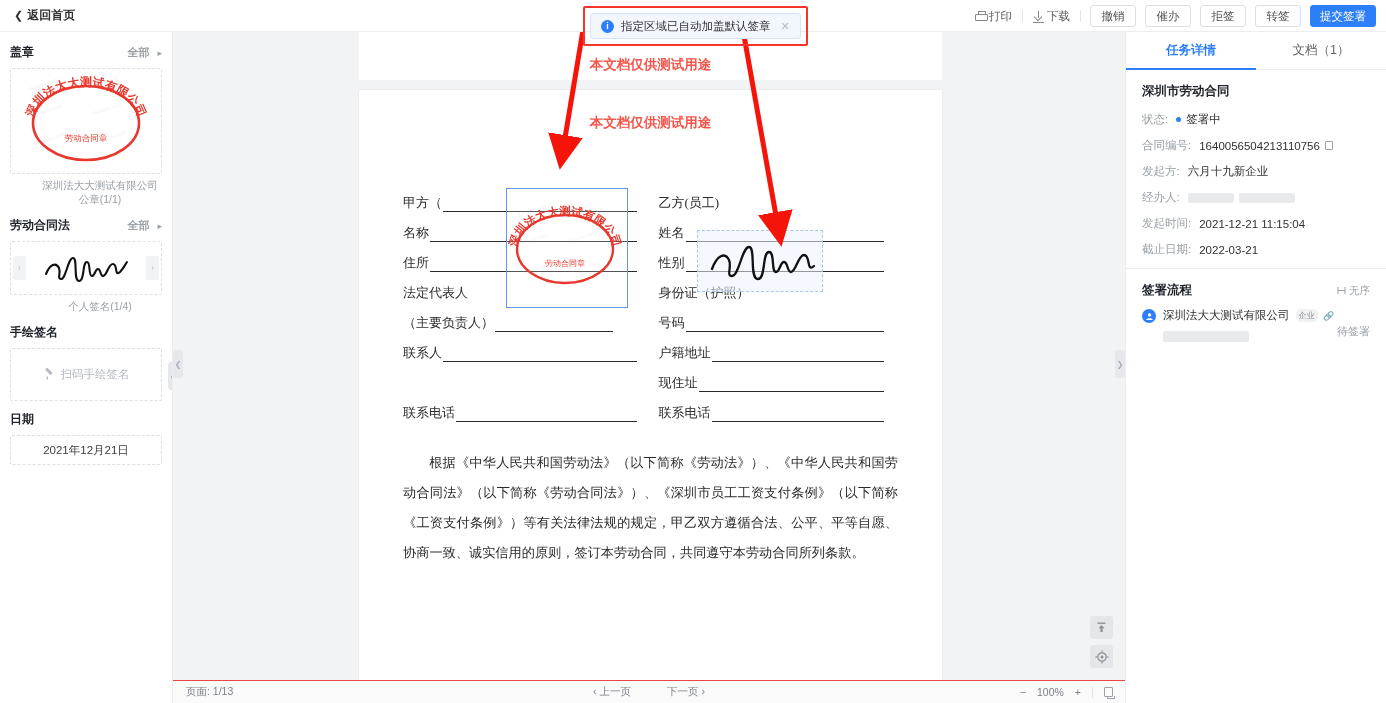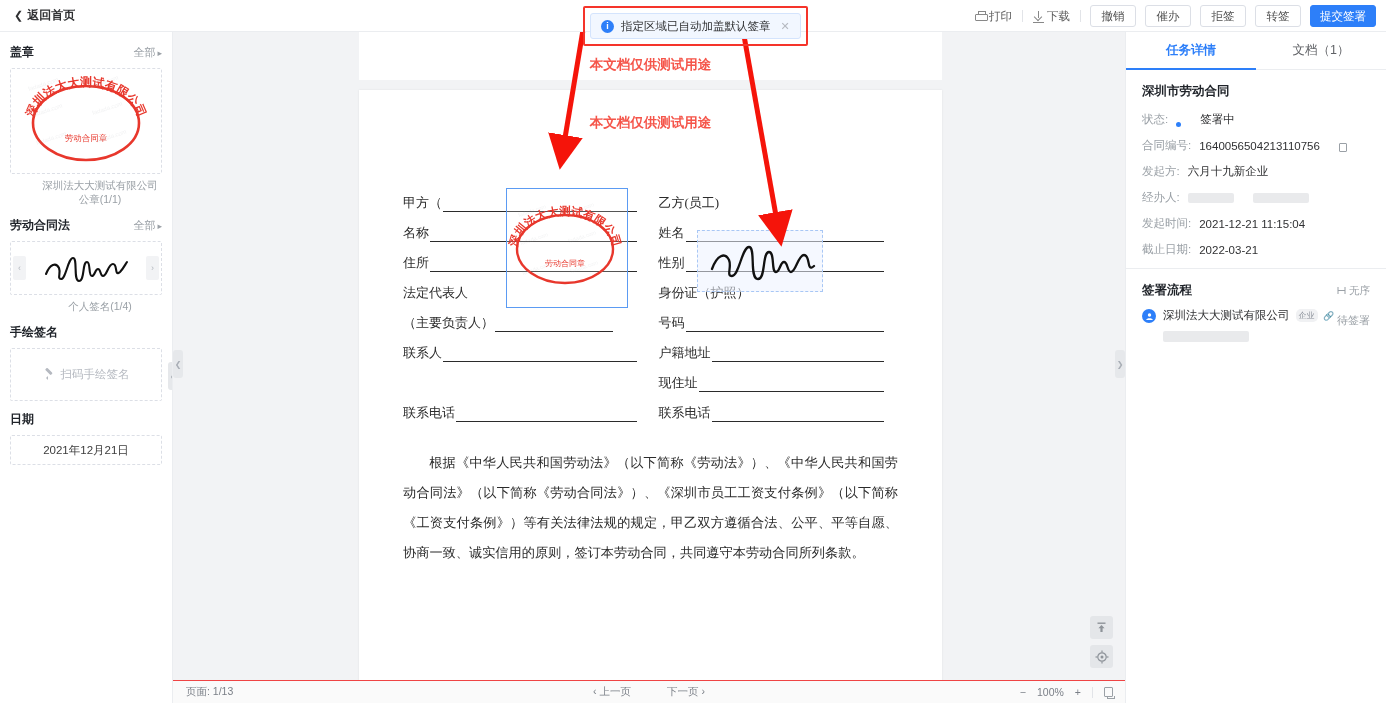--- a/index.html
+++ b/index.html
@@ -67,21 +67,21 @@
     position: absolute; left: 0; top: 32px; width: 173px; height: 671px;
     background: #fff; border-right: 1px solid #ebedf0; padding: 10px 10px 0 10px;
     overflow: hidden;
   }
   .sec-head {
     display: flex; align-items: center; justify-content: space-between;
     margin-top: 10px; margin-bottom: 7px;
   }
   .sec-head:first-child { margin-top: 2px; }
   .sec-title { font-size: 12px; color: #1f2329; font-weight: bold; }
-  .sec-all { font-size: 11px; color: #9aa0a6; cursor: pointer; display:flex; align-items:center; gap:2px;}
+  .sec-all { font-size: 11px; color: #9aa0a6; cursor: pointer; display:flex; align-items:center; gap:8px;font-weight:bold;}
   .sec-all .car { font-size: 9px; }
 
   .card {
     border: 1px dashed #dcdfe6; border-radius: 2px; background: #fff;
     height: 106px; display: flex; align-items: center; justify-content: center;
     position: relative;
   }
   .card.sig { height: 54px; }
   .card.hand { height: 53px; }
   .card.date { height: 30px; border-radius:2px; }
@@ -201,21 +201,21 @@
   }
   .tab.active { color: #2d7ff9; font-weight: bold; }
   .tab.active::after {
     content: ""; position: absolute; bottom: -1px; left: 50%; transform: translateX(-50%);
     width: 100%; height: 2px; background: #2d7ff9;
   }
   .rp-body { padding: 13px 16px 0 16px; }
   .doc-title { font-size: 12.5px; font-weight: bold; color: #1f2329; margin-bottom: 12px; }
   .kv { display: flex; font-size: 11.5px; margin-bottom: 11px; align-items: center; }
   .k { color: #9aa0a6; flex: 0 0 auto; margin-right: 8px; }
-  .v { color: #303133; display: flex; align-items: flex-end; gap: 19px; }
+  .v { color: #303133; display: flex; align-items: center; gap: 5px; }
   .dot { width: 5px; height: 5px; border-radius: 50%; background: #2d7ff9; display: inline-block; }
   .copy-ico { width: 8px; height: 9px; border: 1px solid #9aa0a6; border-radius: 1px; display: inline-block; }
   .mask { height: 10px; background: #e9eaec; border-radius: 2px; display: inline-block; }
   .divider { height: 1px; background: #ebedf0; margin: 4px 0 0 0; }
   .flow-head {
     display: flex; align-items: center; justify-content: space-between;
     padding: 13px 16px 0 16px;
   }
   .flow-title { font-size: 12.5px; font-weight: bold; color: #1f2329; }
   .flow-unordered { font-size: 10.5px; color: #9aa0a6; display:flex; align-items:center; gap:3px; }
@@ -224,21 +224,21 @@
     width: 14px; height: 14px; border-radius: 50%; background: #2d7ff9;
     display: flex; align-items: center; justify-content: center; flex: 0 0 auto; margin-top: 1px;
   }
   .flow-main { margin-left: 7px; flex: 1; }
   .flow-name-line { display: flex; align-items: center; gap: 6px; }
   .flow-name { font-size: 11.5px; color: #303133; }
   .badge-ent {
     font-size: 8px; color: #8a9099; background: #f0f1f3; border-radius: 5px; padding: 1px 3px;
   }
   .link-ico { width: 9px; height: 9px; color: #8aa9e0; font-size: 9px; }
-  .flow-status { font-size: 11px; color: #9aa0a6; flex: 0 0 auto; margin-top: 5px; }
+  .flow-status { font-size: 11px; color: #9aa0a6; flex: 0 0 auto; margin-top: 16px; }
 
   
   .toast-wrap {
     position: absolute; left: 583px; top: 6px; z-index: 40;
     border: 2px solid #f5342a; border-radius: 2px; padding: 5px;
   }
   .toast {
     display: flex; align-items: center; gap: 7px;
     background: #f2f7ff; border: 1px solid #d4e4fd; border-radius: 3px;
     height: 26px; padding: 0 10px; font-size: 11.5px; color: #303133;

